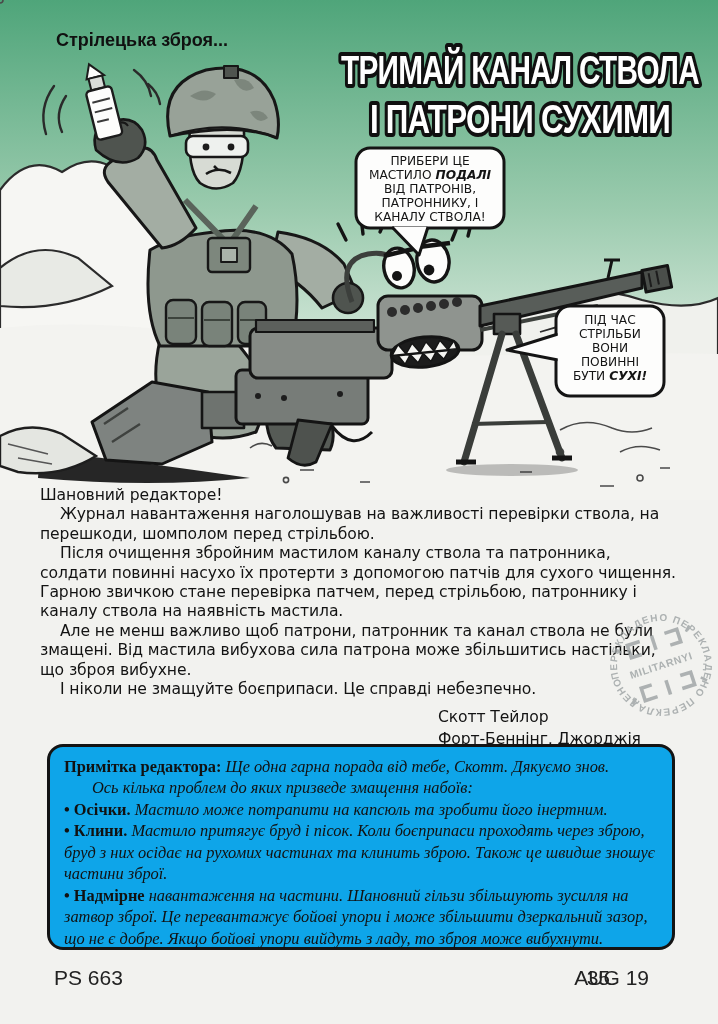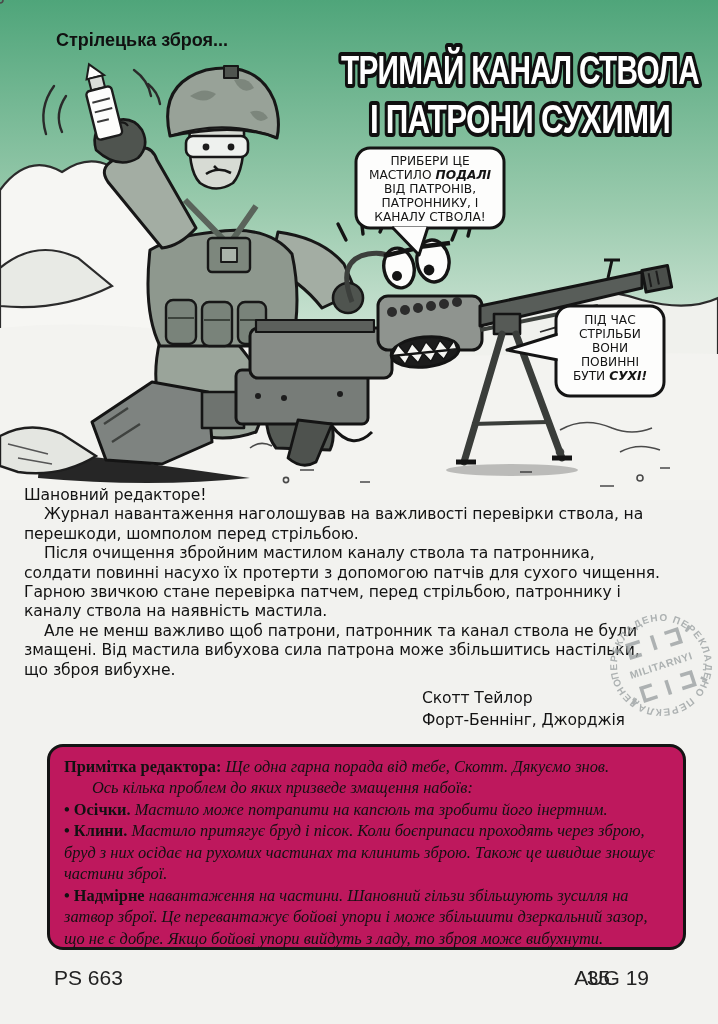--- a/index.html
+++ b/index.html
@@ -1,32 +1,32 @@
 <!DOCTYPE html>
 <html><head>
 <meta charset="utf-8">
 <style>
   html,body{margin:0;padding:0;}
   body{width:718px;height:1024px;position:relative;background:#f2f2ef;overflow:hidden;
        font-family:"DejaVu Sans",sans-serif;color:#161616;}
   #page{position:absolute;inset:0;width:718px;height:1024px;}
   .scene{position:absolute;left:0;top:0;}
   
-  .letter{position:absolute;left:24px;top:486px;width:640px;
+  .letter{position:absolute;left:40px;top:486px;width:640px;
           font-family:"DejaVu Sans",sans-serif;font-size:15.6px;line-height:1.245;
           color:#131313;letter-spacing:-0.1px;}
   .letter p{margin:0;}
   .letter p.ind{text-indent:20px;}
   .signature{margin-top:8px;margin-left:398px;line-height:1.38;}
   
   .stamp{position:absolute;left:604px;top:608px;width:114px;height:114px;opacity:.78;}
   
   .note{position:absolute;left:47px;top:744px;width:596px;height:183px;
-        border:3px solid #141414;border-radius:16px;background:#be185d;
-        padding:9px 23px 8px 14px;
+        border:3px solid #141414;border-radius:16px;background:#0ea5e9;
+        padding:9px 12px 8px 14px;
         font-family:"Liberation Serif",serif;font-size:16.4px;line-height:1.31;color:#111;}
   .note p{margin:0;}
   .note .lead-label{font-weight:bold;font-style:normal;}
   .note i{font-style:italic;}
   .note b{font-weight:bold;font-style:normal;text-align:right;}
   .note .ind2{text-indent:28px;}
   
   .footer{position:absolute;left:0;top:966px;width:718px;height:34px;
           font-family:"Liberation Sans",sans-serif;font-size:21px;color:#222;}
   .footer .f-left{position:absolute;left:54px;}
@@ -229,20 +229,21 @@
       <text x="520" y="84" font-size="40" letter-spacing="-1" textLength="358" lengthAdjust="spacingAndGlyphs">ТРИМАЙ КАНАЛ СТВОЛА</text>
       <text x="520" y="133" font-size="40" letter-spacing="-1" textLength="300" lengthAdjust="spacingAndGlyphs">І ПАТРОНИ СУХИМИ</text>
     </g>
   </svg>
 
   <div class="letter">
     <p>Шановний редакторе!</p>
     <p class="ind">Журнал навантаження наголошував на важливості перевірки ствола, на перешкоди, шомполом перед стрільбою.</p>
     <p class="ind">Після очищення збройним мастилом каналу ствола та патронника, солдати повинні насухо їх протерти з допомогою патчів для сухого чищення. Гарною звичкою стане перевірка патчем, перед стрільбою, патроннику і каналу ствола на наявність мастила.</p>
     <p class="ind">Але не менш важливо щоб патрони, патронник та канал ствола не були змащені. Від мастила вибухова сила патрона може збільшитись настільки, що зброя вибухне.</p>
+    <p class="ind">І ніколи не змащуйте боєприпаси. Це справді небезпечно.</p>
     <div class="signature">
       <div>Скотт Тейлор</div>
       <div>Форт-Беннінг, Джорджія</div>
     </div>
   </div>
 
   <div class="stamp">
     <svg width="114" height="114" viewBox="-57 -57 114 114">
       <defs>
         <path id="ringpath" d="M -44,0 A 44,44 0 1 1 44,0 A 44,44 0 1 1 -44,0"></path>

